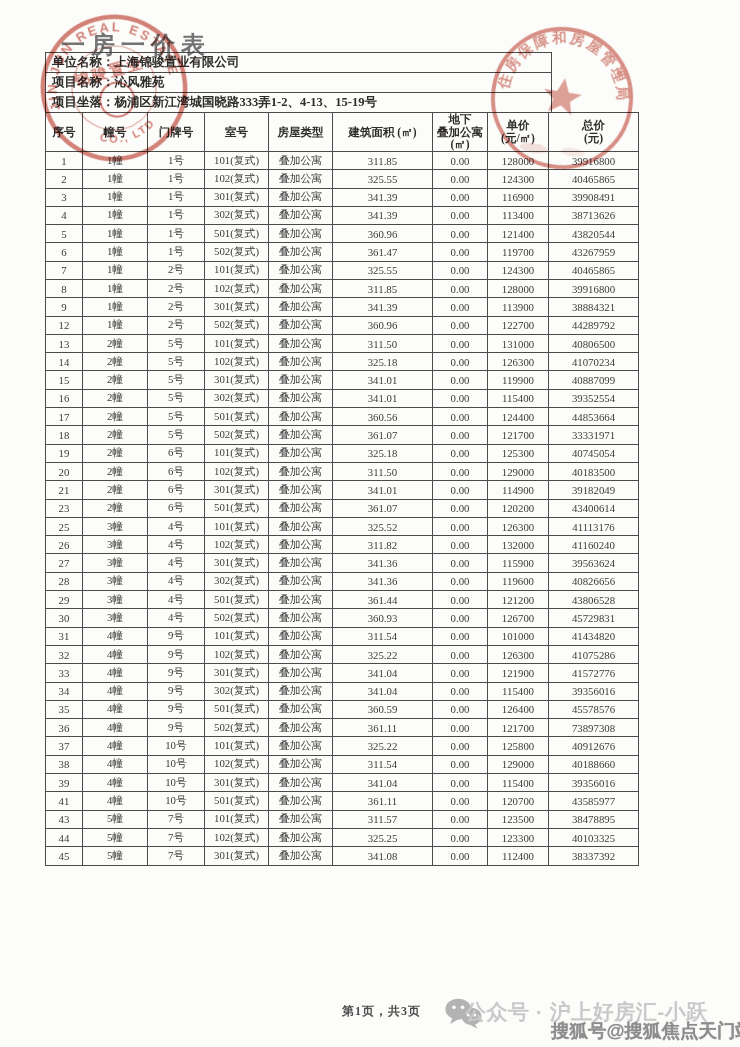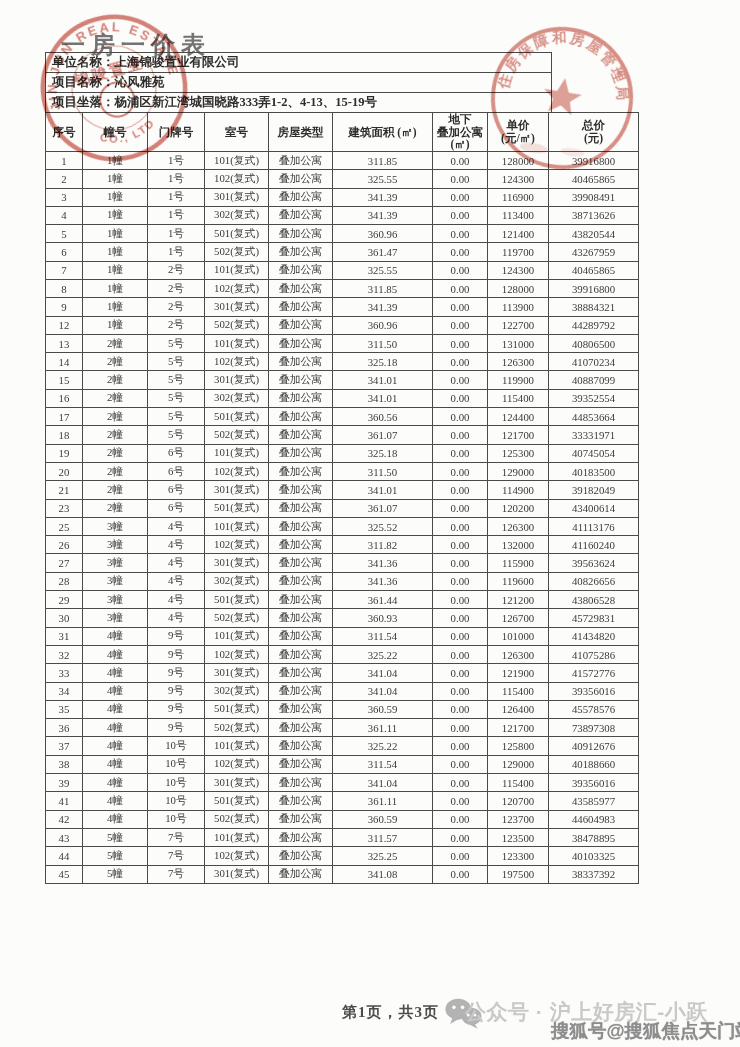--- a/index.html
+++ b/index.html
@@ -39,21 +39,21 @@
   .main-table col.c4{width:64px}.main-table col.c5{width:100px}
   .main-table col.c6{width:55px}.main-table col.c7{width:61px}
   .main-table col.c8{width:90px}
   
   .stamp{position:absolute;mix-blend-mode:multiply;pointer-events:none;}
   .stamp-left{left:36px;top:8px;width:156px;height:156px;}
   .stamp-right{left:486px;top:22px;width:152px;height:152px;}
   
   .page-indicator{
     position:absolute;left:342px;top:1003px;
-    font-size:15px;color:#4c4c4c;font-weight:600;letter-spacing:1px;
+    font-size:12px;color:#4c4c4c;font-weight:600;letter-spacing:1px;
   }
   .wm-wechat{
     position:absolute;left:465px;top:998px;
     font-family:"Liberation Sans","DejaVu Sans",sans-serif;
     font-size:21px;color:#c9c9c9;font-weight:600;white-space:nowrap;
     letter-spacing:0.5px;
   }
   .wm-sohu{
     position:absolute;left:551px;top:1018px;
     font-family:"Liberation Sans","DejaVu Sans",sans-serif;
@@ -520,31 +520,20 @@
           <td>4幢</td>
           <td>10号</td>
           <td>501(复式)</td>
           <td>叠加公寓</td>
           <td>361.11</td>
           <td>0.00</td>
           <td>120700</td>
           <td>43585977</td>
         </tr>
         <tr>
-          <td>42</td>
-          <td>4幢</td>
-          <td>10号</td>
-          <td>502(复式)</td>
-          <td>叠加公寓</td>
-          <td>360.59</td>
-          <td>0.00</td>
-          <td>123700</td>
-          <td>44604983</td>
-        </tr>
-        <tr>
           <td>43</td>
           <td>5幢</td>
           <td>7号</td>
           <td>101(复式)</td>
           <td>叠加公寓</td>
           <td>311.57</td>
           <td>0.00</td>
           <td>123500</td>
           <td>38478895</td>
         </tr>
@@ -560,21 +549,21 @@
           <td>40103325</td>
         </tr>
         <tr>
           <td>45</td>
           <td>5幢</td>
           <td>7号</td>
           <td>301(复式)</td>
           <td>叠加公寓</td>
           <td>341.08</td>
           <td>0.00</td>
-          <td>197500</td>
+          <td>112400</td>
           <td>38337392</td>
         </tr>
       </tbody>
   </table>
 </div>
 
 <svg class="stamp stamp-left" viewBox="0 0 156 156">
   <g transform="rotate(-15 78 80)" opacity="0.68" style="filter:blur(0.4px)">
     <circle cx="78" cy="80" r="71" fill="none" stroke="#c1493a" stroke-width="4.5"></circle>
     <circle cx="78" cy="80" r="42" fill="none" stroke="#c1493a" stroke-width="1.2" opacity="0.7"></circle>

